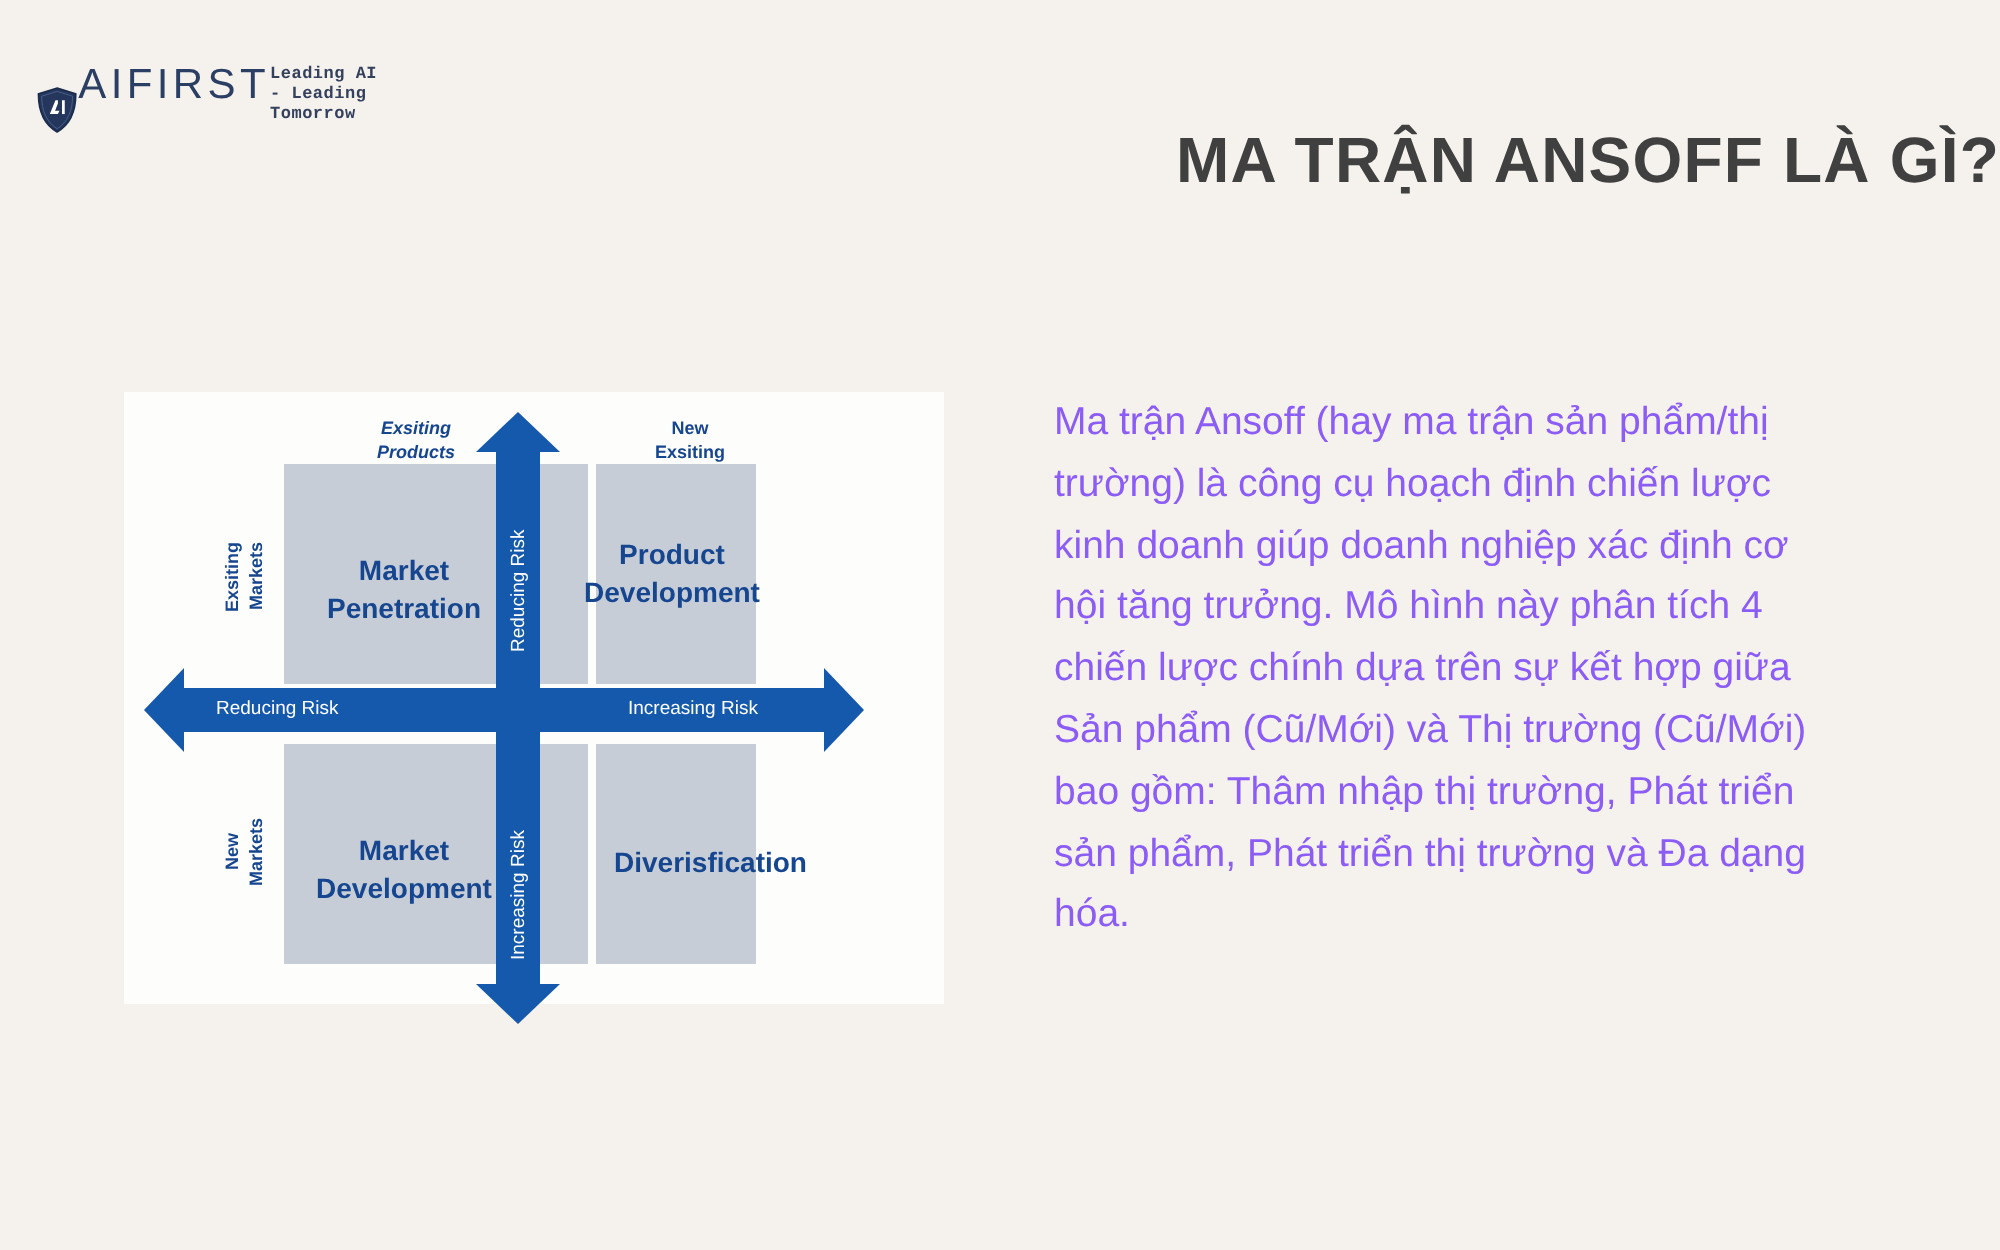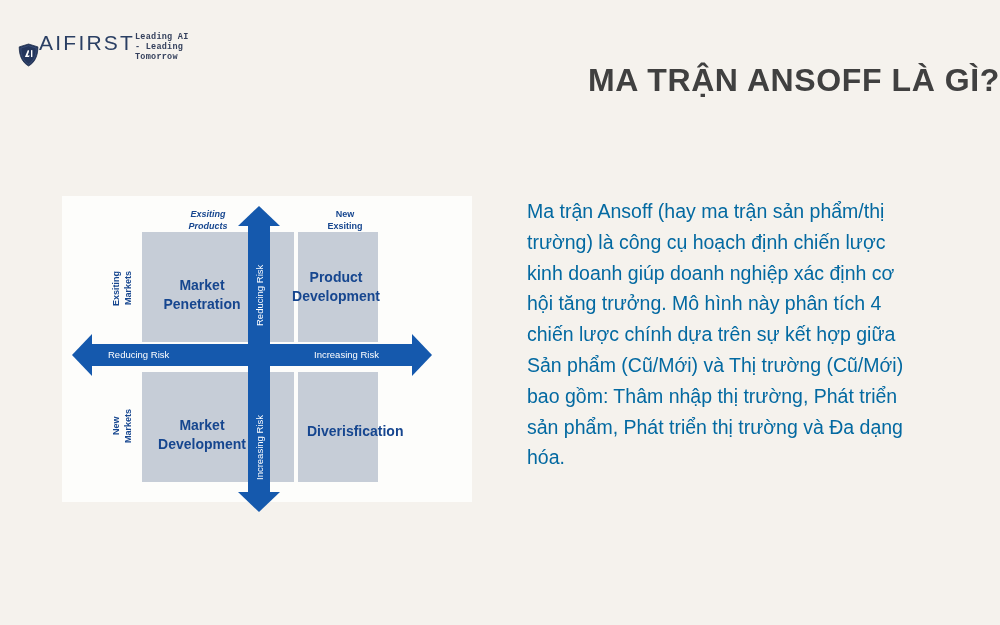--- a/index.html
+++ b/index.html
@@ -158,21 +158,21 @@
   }
   #text-reducing-risk-v   { left:192px; top:38px;  height:92px; }
   #text-increasing-risk-v { left:192px; top:188px; height:96px; }
 
   
   #body-paragraph {
     position:absolute; left:527px; top:196px;
     width:390px;
     font-size:19.5px;
     line-height:1.58;
-    color:#0369a1;
+    color:#8b5cf6;
     font-family:"Liberation Sans", sans-serif;
   }
 </style>
 </head>
 <body>
 
 <div id="logo-block">
   <svg id="shield-icon" viewBox="0 0 52 58">
     <path d="M26 2 L49 9 C49 30 42 47 26 56 C10 47 3 30 3 9 Z" fill="#24365c" stroke="#1b2b4a" stroke-width="2"></path>
     <path d="M26 6 L45 12 C45 30 39 44 26 52 C13 44 7 30 7 12 Z" fill="none" stroke="#4b5f8a" stroke-width="1.2"></path>

